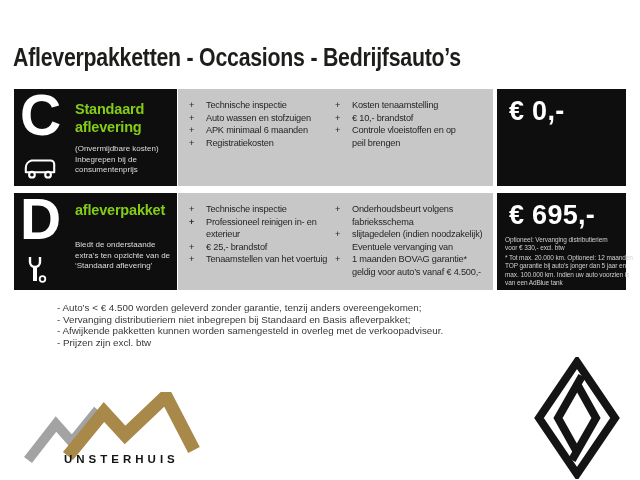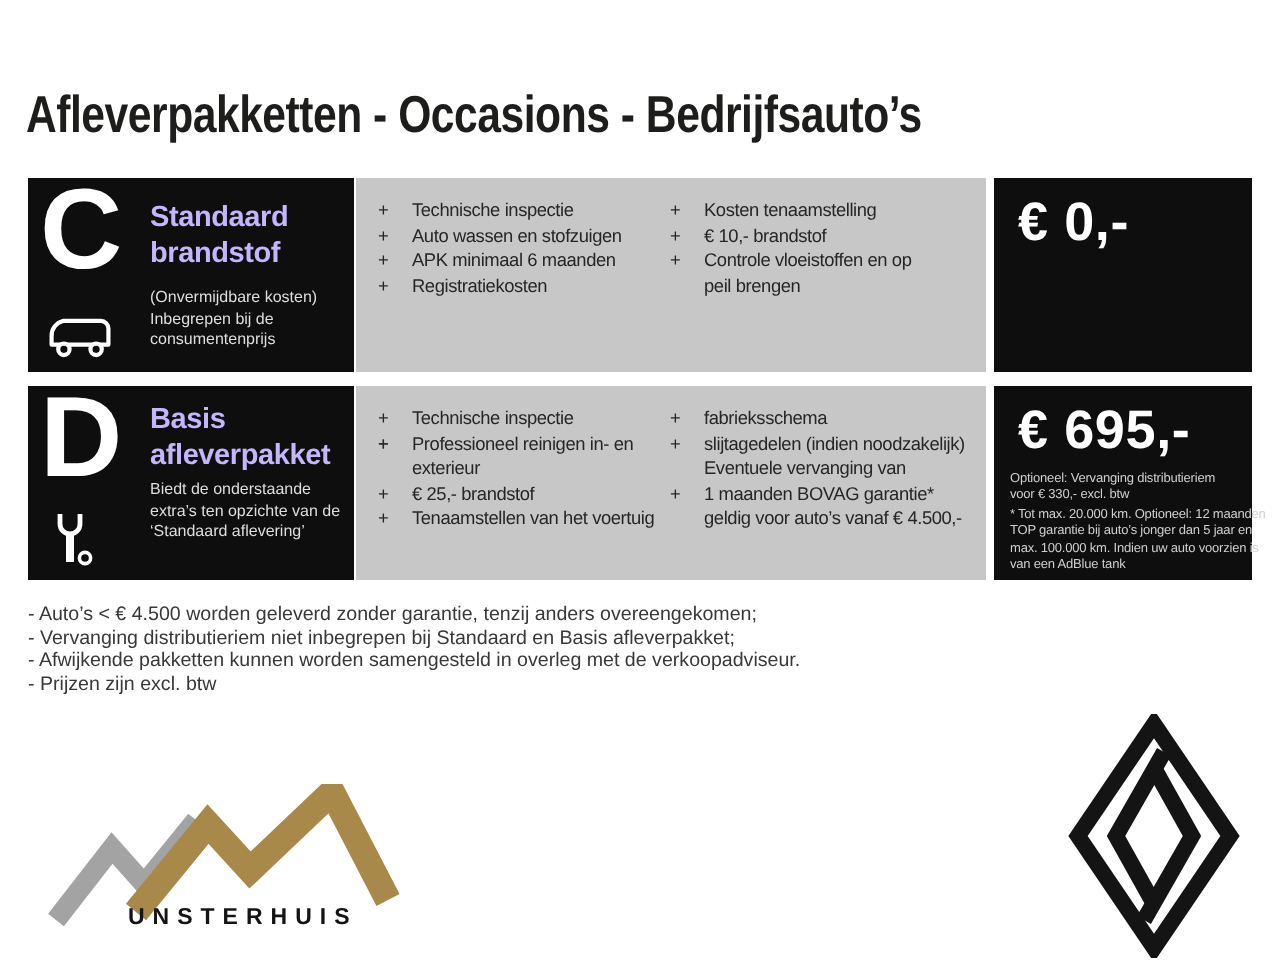--- a/index.html
+++ b/index.html
@@ -25,21 +25,21 @@
   .card-price { left:497px; width:129px; height:97px; background:#0e0e0e; }
   .r1 .card { top:89px; }
   .r2 .card { top:193px; }
 
   .big-letter {
     position:absolute; left:6px; top:-2px;
     font-size:57px; font-weight:800; color:#ffffff; line-height:1;
   }
   .pkg-name {
     position:absolute; left:61px;
-    font-size:14.5px; font-weight:bold; color:#c4b5fd; line-height:17.5px;
+    font-size:14.5px; font-weight:bold; color:#84cc16; line-height:17.5px;
     letter-spacing:-0.2px; white-space:nowrap;
   }
   .r1 .pkg-name { top:12px; }
   .r2 .pkg-name { top:9px; }
   .pkg-desc {
     position:absolute; left:61px;
     font-size:8px; color:#dedede; line-height:10.5px; white-space:nowrap;
   }
   .r1 .pkg-desc { top:55px; }
   .r2 .pkg-desc { top:47px; }
@@ -70,21 +70,21 @@
   }
   .pnote .ln { font-size:6.5px; letter-spacing:-0.1px; line-height:8.4px; color:#cfcfcf; }
   .pnote1 { top:43px; }
   .pnote2 { top:61px; }
 
   
   .footnotes {
     position:absolute; left:14px; top:302px;
     font-size:9.8px; line-height:11.7px; color:#383838;
   }
-  .footnotes div { white-space:nowrap; }
+  .footnotes div { white-space:nowrap;margin-left:43px; }
 
   
   .dealer-logo { position:absolute; left:22px; top:392px; width:215px; height:82px; }
   .dealer-logo svg { position:absolute; left:0; top:0; }
   .dealer-wordmark {
     position:absolute; left:42px; top:61px;
     font-size:11.5px; font-weight:bold; 
     letter-spacing:4px; color:#141414; white-space:nowrap;
   }
 
@@ -96,21 +96,21 @@
 
 <div class="page">
 
   <div class="title">Afleverpakketten - Occasions - Bedrijfsauto’s</div>
 
   <section class="pkg-row r1">
     <div class="card card-left">
       <div class="big-letter">C</div>
       <div class="pkg-name">
         <div>Standaard</div>
-        <div>brandstof</div>
+        <div>aflevering</div>
       </div>
       <div class="pkg-desc">
         <div>(Onvermijdbare kosten)</div>
         <div>Inbegrepen bij de</div>
         <div>consumentenprijs</div>
       </div>
       <span class="corner-icon">
         <svg width="36" height="22" viewBox="0 0 38 22">
           <path d="M10,2 H30 a4,4 0 0 1 4,4 v8.5 H4 v-4.5 a8,8 0 0 1 6,-8 z" fill="none" stroke="#ffffff" stroke-width="2.2" stroke-linejoin="round"></path>
           <circle cx="10.5" cy="17" r="3" fill="#0e0e0e" stroke="#ffffff" stroke-width="2.2"></circle>
@@ -157,21 +157,20 @@
 
     <div class="card card-price">
       <div class="price">€ 0,-</div>
     </div>
   </section>
 
   <section class="pkg-row r2">
     <div class="card card-left">
       <div class="big-letter">D</div>
       <div class="pkg-name">
-        <div>Basis</div>
         <div>afleverpakket</div>
       </div>
       <div class="pkg-desc">
         <div>Biedt de onderstaande</div>
         <div>extra’s ten opzichte van de</div>
         <div>‘Standaard aflevering’</div>
       </div>
       <span class="corner-icon">
         <svg width="24" height="28" viewBox="0 0 24 28">
           <path d="M7,2 v5 a5,5 0 0 0 10,0 v-5" fill="none" stroke="#ffffff" stroke-width="2.4" stroke-linejoin="round"></path>
@@ -200,20 +199,21 @@
             <div class="ln">€ 25,- brandstof</div>
           </li>
         <li>
             <span class="plus">+</span>
             <div class="ln">Tenaamstellen van het voertuig</div>
           </li>
       </ul>
       <ul class="col col2">
         <li>
             <span class="plus">+</span>
+            <div class="ln">Onderhoudsbeurt volgens</div>
             <div class="ln">fabrieksschema</div>
           </li>
         <li>
             <span class="plus">+</span>
             <div class="ln">slijtagedelen (indien noodzakelijk)</div>
             <div class="ln">Eventuele vervanging van</div>
           </li>
         <li>
             <span class="plus">+</span>
             <div class="ln">1 maanden BOVAG garantie*</div>

